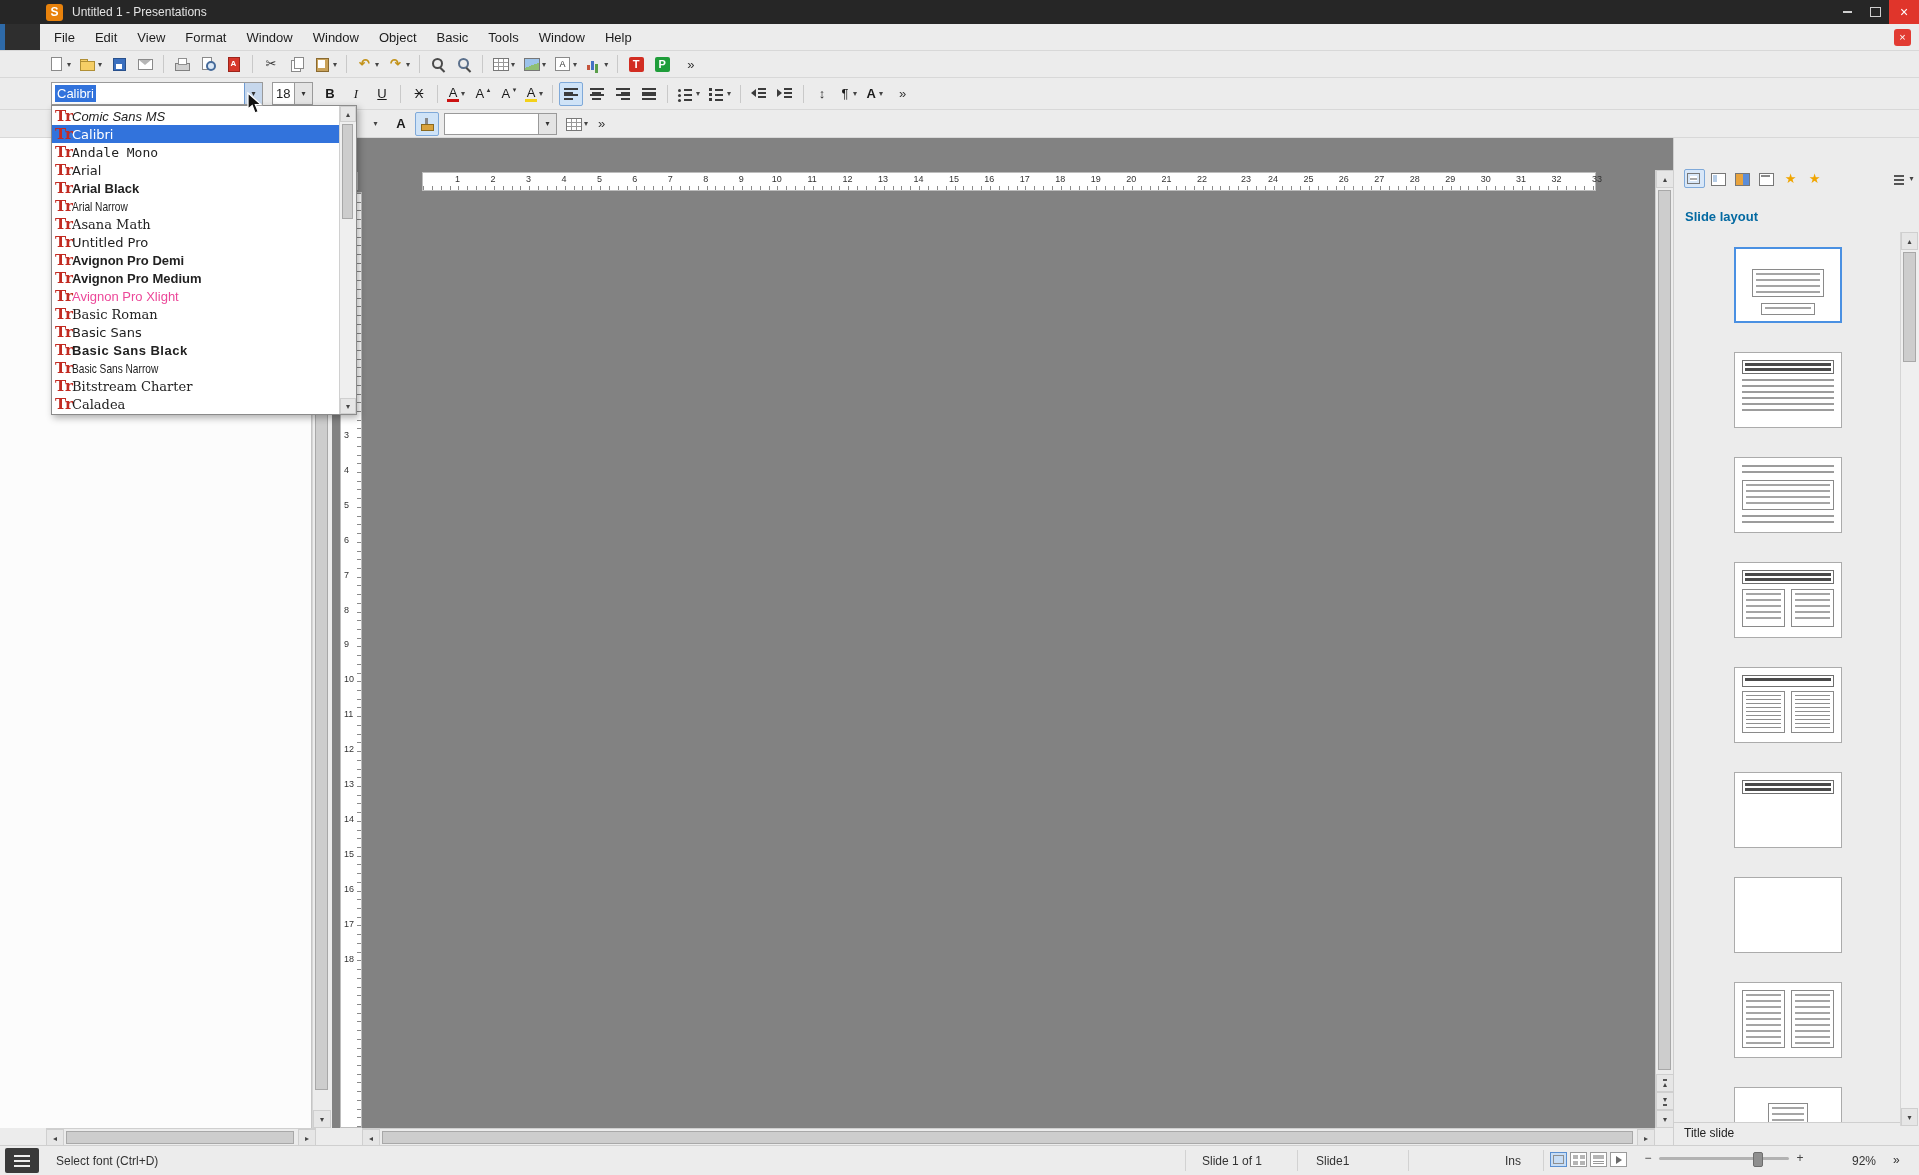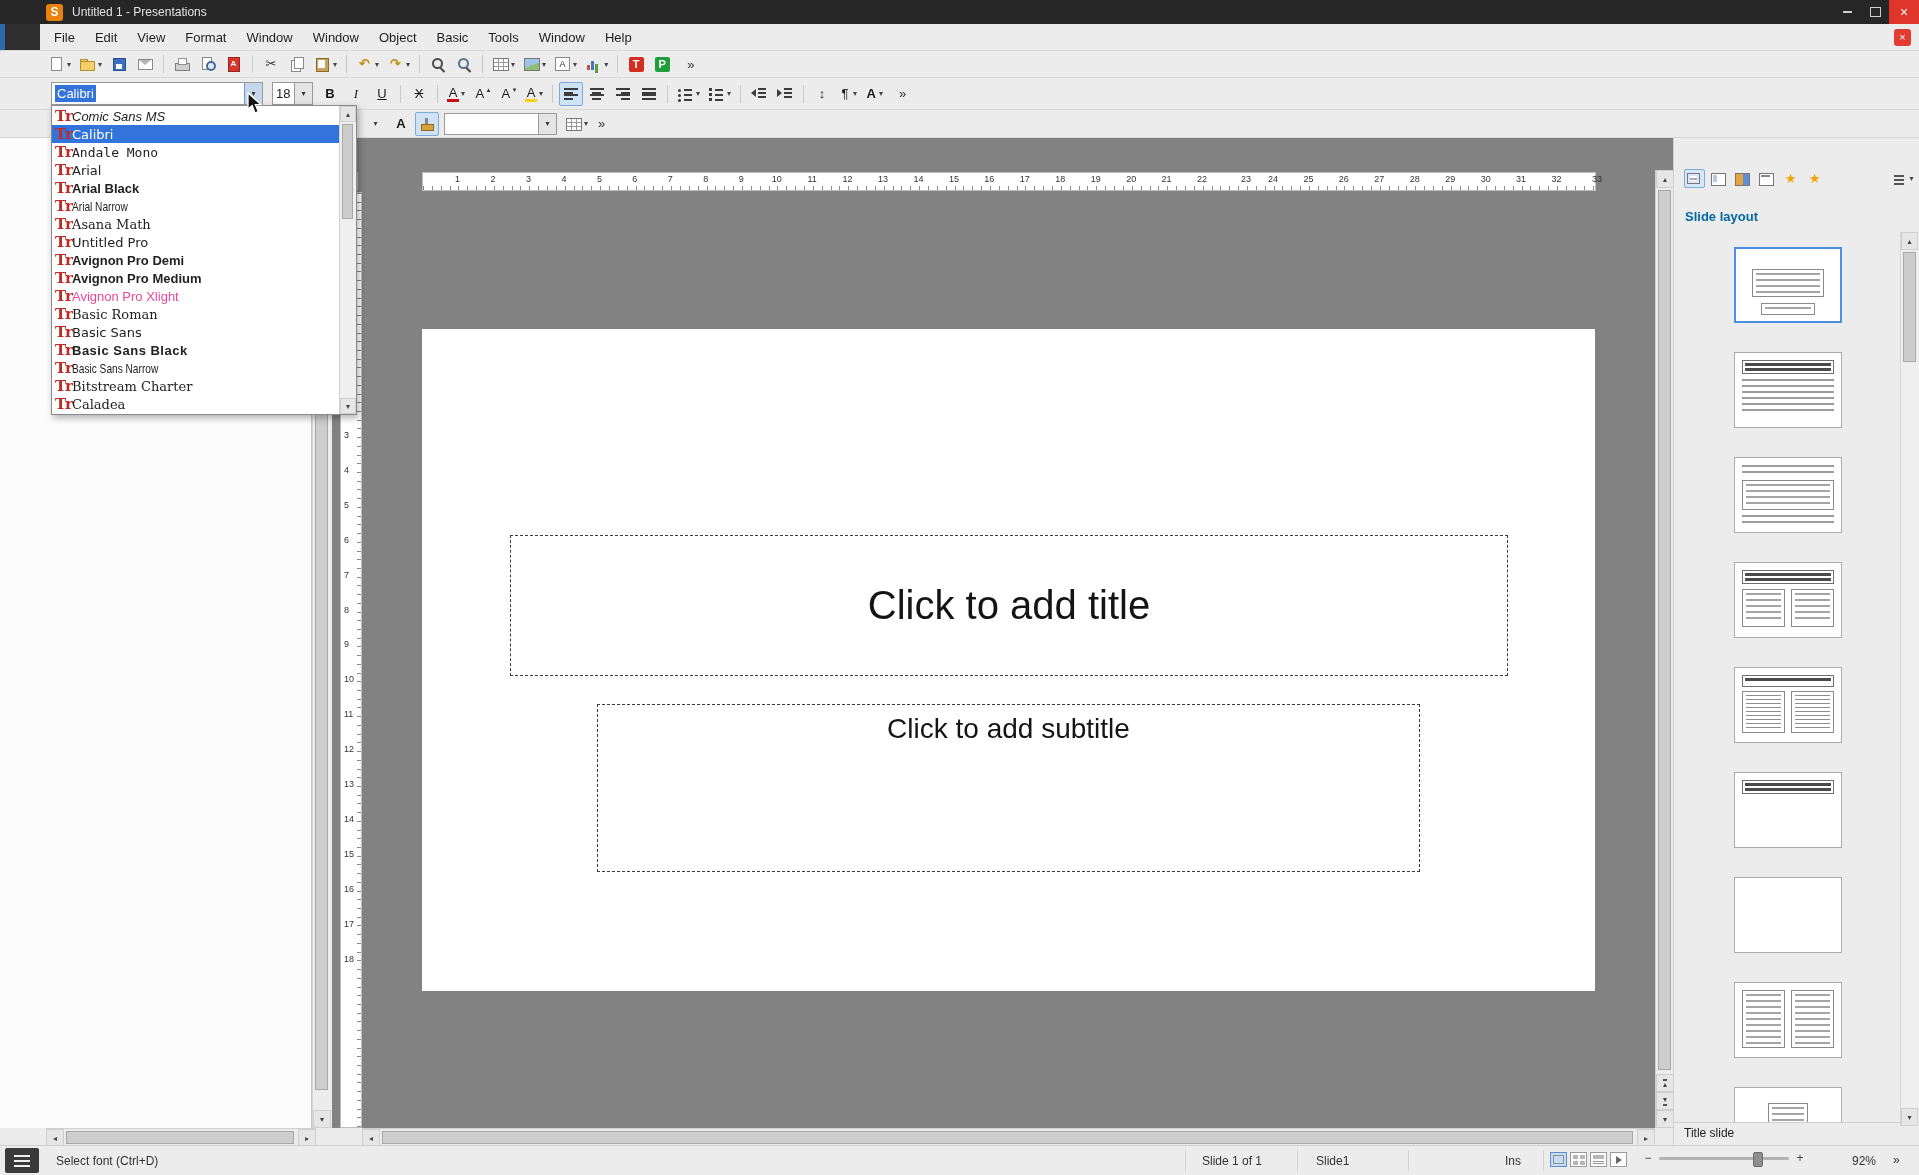--- a/index.html
+++ b/index.html
@@ -485,28 +485,20 @@
       <span class="vnum" style="top: 521.2px;">11</span>
       <span class="vnum" style="top: 556.1px;">12</span>
       <span class="vnum" style="top: 591px;">13</span>
       <span class="vnum" style="top: 625.9px;">14</span>
       <span class="vnum" style="top: 660.8px;">15</span>
       <span class="vnum" style="top: 695.7px;">16</span>
       <span class="vnum" style="top: 730.6px;">17</span>
       <span class="vnum" style="top: 765.5px;">18</span>
     </div>
 
-  <div class="slide">
-    <div class="ph title-ph">
-      <span>Click to add title</span>
-    </div>
-    <div class="ph subtitle-ph">
-      <span>Click to add subtitle</span>
-    </div>
-  </div>
 
   <div class="scrollbar main-vscroll">
     <button class="sc-btn" style="top:0">▴</button>
     <div class="sc-thumb" style="left:2px;width:13px;top:20px;height:880px"></div>
     <button class="sc-btn" style="top:904px">
         <span class="sc-line">▴</span>
       </button>
     <button class="sc-btn" style="top:922px">
         <span class="sc-line-b">▾</span>
       </button>

